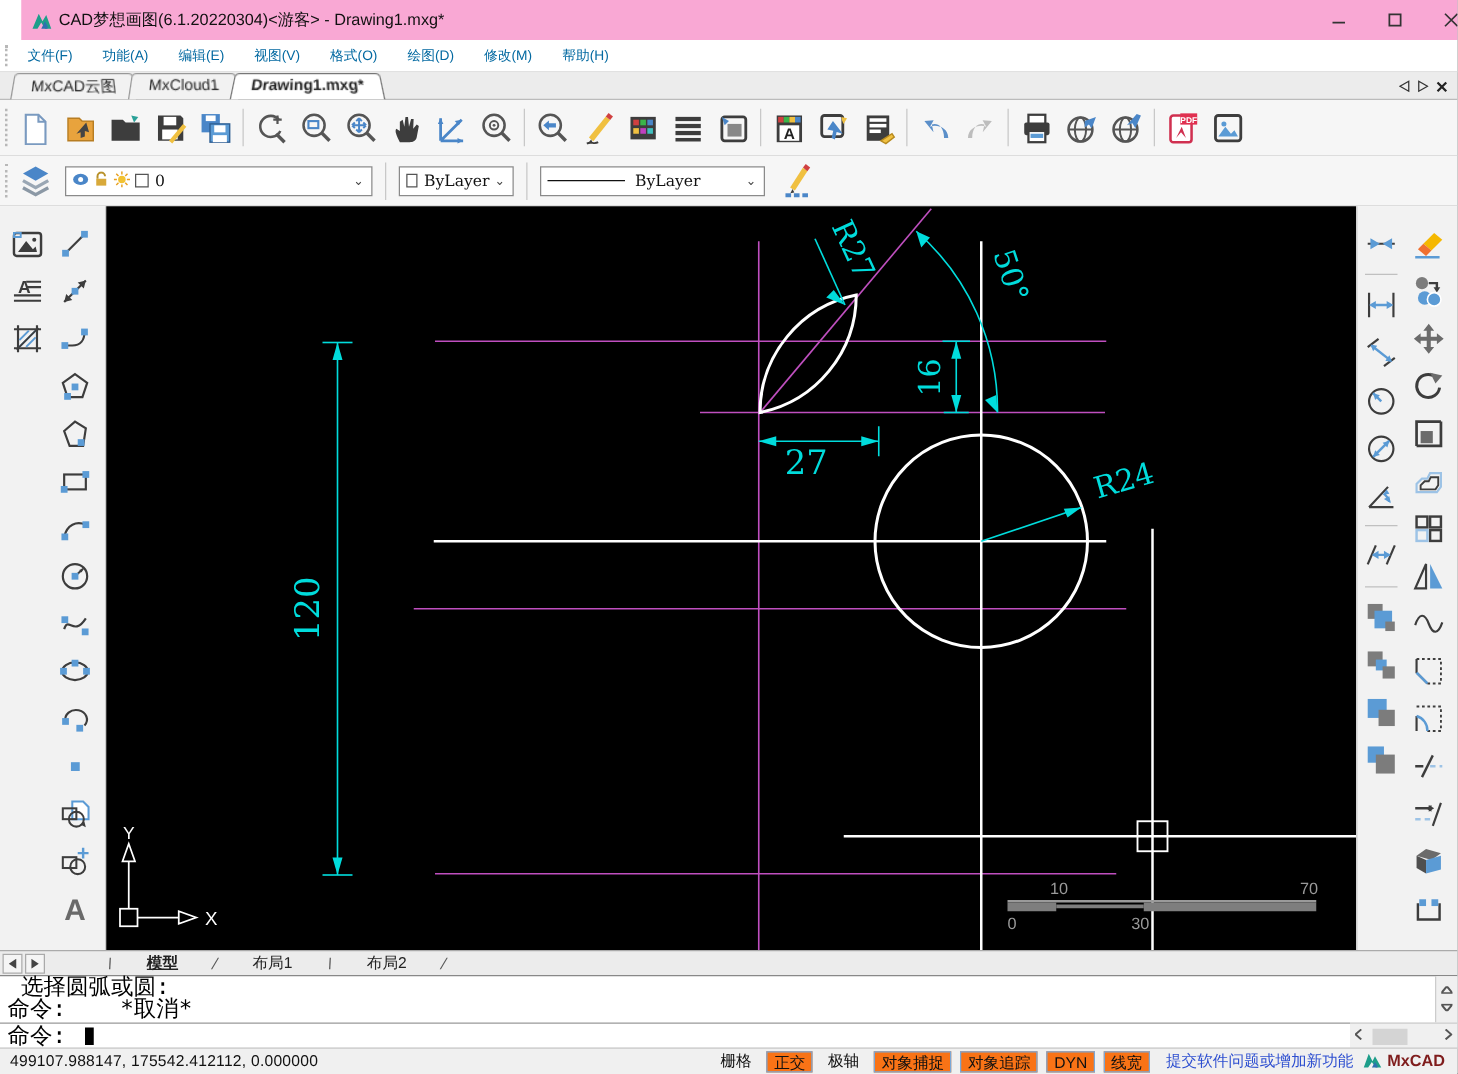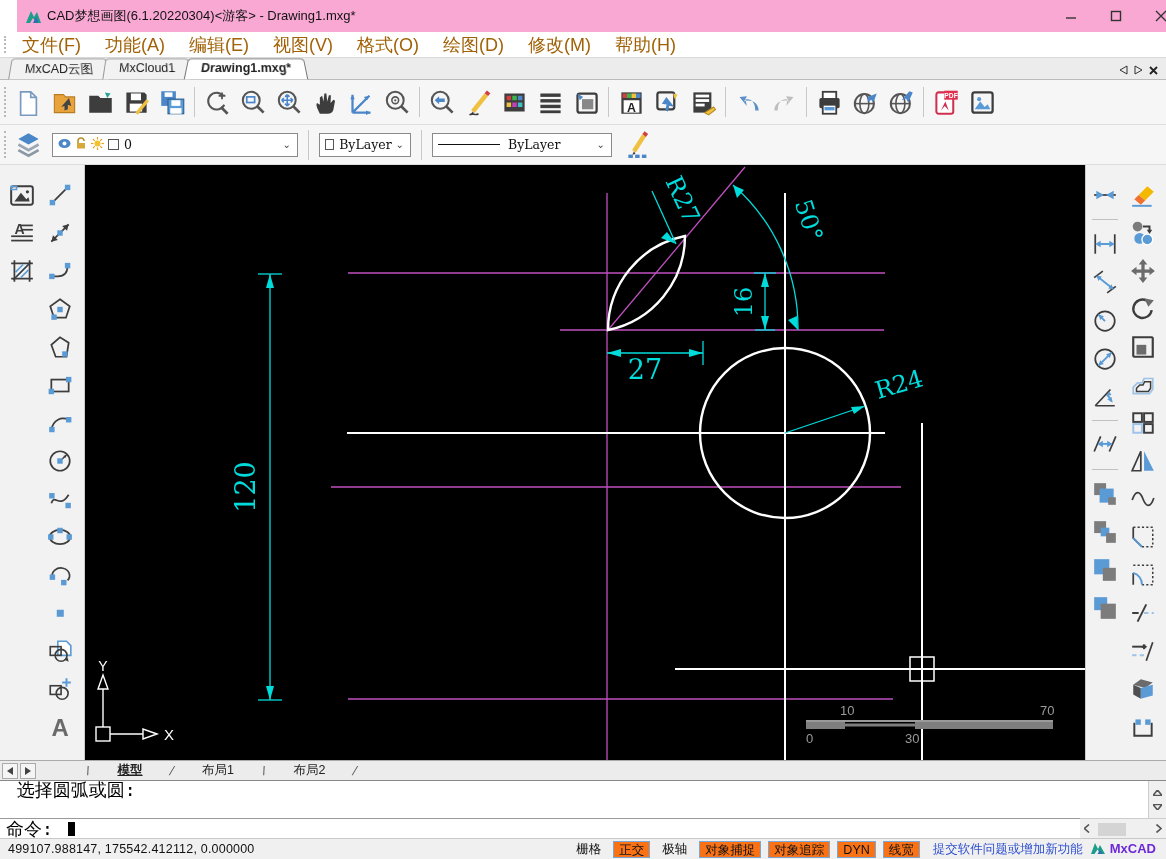--- a/index.html
+++ b/index.html
@@ -4,21 +4,21 @@
 <style>
   *{box-sizing:border-box;margin:0;padding:0}
   html,body{width:1166px;height:859px;overflow:hidden;font-family:"Liberation Sans",sans-serif;background:#fff;position:relative}
   .abs{position:absolute}
   
   #titlebar{top:0;left:17px;width:1166px;height:32px;background:#f9a8d4;display:flex;align-items:center}
   #titlebar .title{font-size:13px;color:#111;margin-left:8px}
   .wctl{width:45px;height:30px;display:flex;align-items:center;justify-content:center}
   
   #menubar{top:32px;left:0;width:1166px;height:26px;background:#fff;display:flex;align-items:center;border-bottom:1px solid #d8d8d8}
-  .menu-item{font-size:18px;color:#a16207;padding:3px 12px;cursor:default}
+  .menu-item{font-size:11px;color:#0369a1;padding:3px 12px;cursor:default}
   .grip{height:70%;border-left:2px dotted #b8b8b8;margin:0 4px}
   
   #tabbar{top:58px;left:0;width:1166px;height:22px;background:#ececec;border-bottom:1px solid #bbb;display:flex;align-items:flex-end}
   .dtab{height:21px;padding:2px 14px;font-size:12.5px;color:#222;border:1px solid #999;border-bottom:none;border-radius:4px 4px 0 0;background:#f2f2f2;margin-left:-4px;transform:perspective(30px) rotateX(6deg)}
   .dtab.active{background:#fff;font-weight:bold;z-index:3;border-color:#777}
   #tab-ctls{margin-left:auto;display:flex;align-items:center;gap:6px;padding-right:8px}
   
   #toolbar{top:80px;left:0;width:1166px;height:45px;background:#f6f6f6;border-bottom:1px solid #ddd;display:flex;align-items:center}
   .ic{width:36px;height:36px;display:flex;align-items:center;justify-content:center;border-radius:3px;flex:0 0 auto}
   .ic svg{width:27px;height:27px}
@@ -53,21 +53,21 @@
   #hscroll{position:absolute;right:0;top:37px;width:86px;height:21px;background:#f0f0f0;border-top:1px solid #ccc;display:flex;align-items:center}
   .scbtn{font-size:9px;color:#555;width:14px;text-align:center}
   .thumb{width:28px;height:13px;background:#d4d4d4;margin:0 4px}
   
   #statusbar{top:838px;left:0;width:1166px;height:21px;background:#f0f0f0;border-top:1px solid #c8c8c8;display:flex;align-items:center;font-size:12.5px;color:#111}
   #coords{margin-left:8px;letter-spacing:.2px}
   #toggles{margin-left:auto;display:flex;align-items:flex-start;gap:7px}
   .tgl{padding:0 5px;height:17px;line-height:16px}
   .tgl.boxed{border:1px solid #7aa7d6;background:#f97316}
   #feedback{color:#2e4fd0;margin:0 0 0 6px}
-  #brand{display:flex;align-items:center;gap:4px;margin-right:10px;font-weight:bold;color:#6d28d9;font-size:13px}
+  #brand{display:flex;align-items:center;gap:4px;margin-right:10px;font-weight:bold;color:#7f1d1d;font-size:13px}
 </style>
 </head>
 <body>
 
 <div id="titlebar" class="abs">
   <span class="abs" style="left:8px;top:8px">
     <svg width="17" height="17">
         <polygon points="1,15 6,3 9,9 12,4 16,15 11,15 8,10 5,15" fill="#1d9e8a"></polygon>
         <polygon points="8,15 11,9 13,13 13,15" fill="#2e6fb0"></polygon>
       </svg>
@@ -816,20 +816,21 @@
   <span class="ltab active">模型</span>
   <span class="slash">/</span>
   <span class="ltab">布局1</span>
   <span class="slash">\</span>
   <span class="ltab">布局2</span>
   <span class="slash">/</span>
 </div>
 
 <div id="cmd" class="abs">
   <div class="line"> 选择圆弧或圆:</div>
+  <div class="line">命令:    *取消*</div>
   <div id="cmd-input-row">
     <span class="line">命令: </span>
     <span class="caret"></span>
   </div>
   <div id="vscroll">
     <span class="scbtn"><svg width="9" height="6">
           <polygon points="4.5,0 0,5.5 9,5.5" fill="none" stroke="#555" stroke-width="1.6"></polygon>
         </svg></span>
     <span class="scbtn"><svg width="9" height="6">
           <polygon points="0,0.5 9,0.5 4.5,6" fill="none" stroke="#555" stroke-width="1.6"></polygon>

